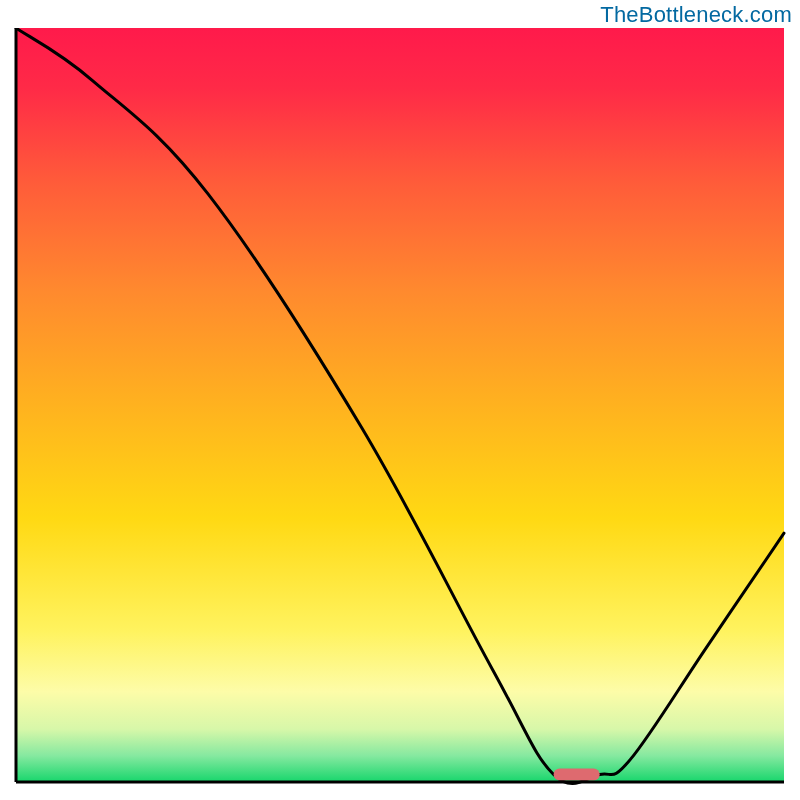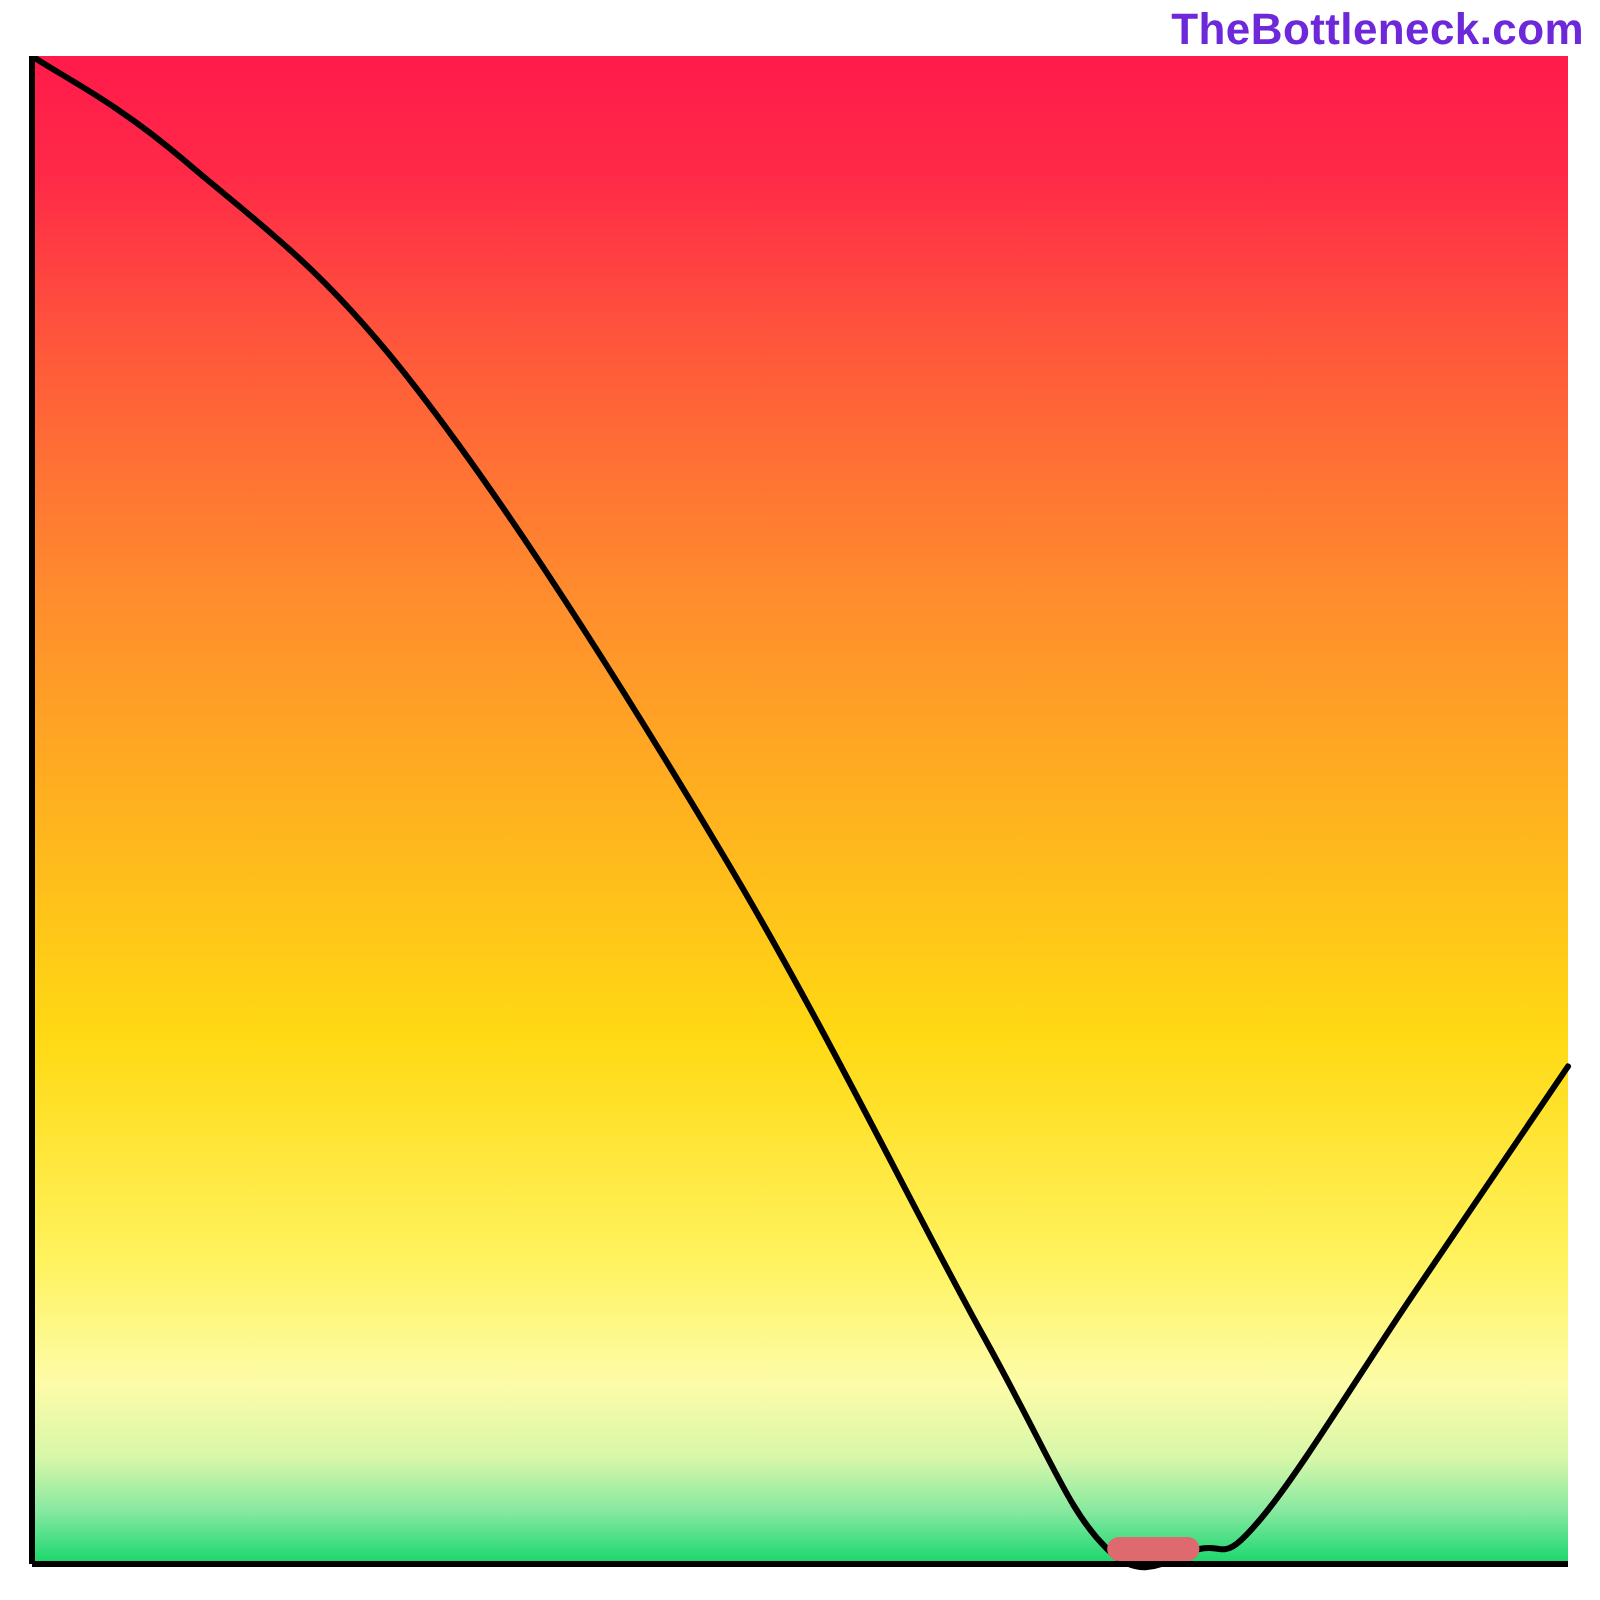--- a/index.html
+++ b/index.html
@@ -14,22 +14,22 @@
   .stage {
     position: relative;
     width: 800px;
     height: 800px;
   }
   .watermark {
     position: absolute;
     top: 2px;
     right: 8px;
     font-size: 22px;
-    font-weight: 700;
-    color: #6d28d9;
+    font-weight: 400;
+    color: #0369a1;
     letter-spacing: 0.2px;
     user-select: none;
   }
   .frame {
     position: absolute;
     left: 14px;
     top: 28px;
     width: 772px;
     height: 758px;
     box-sizing: border-box;

